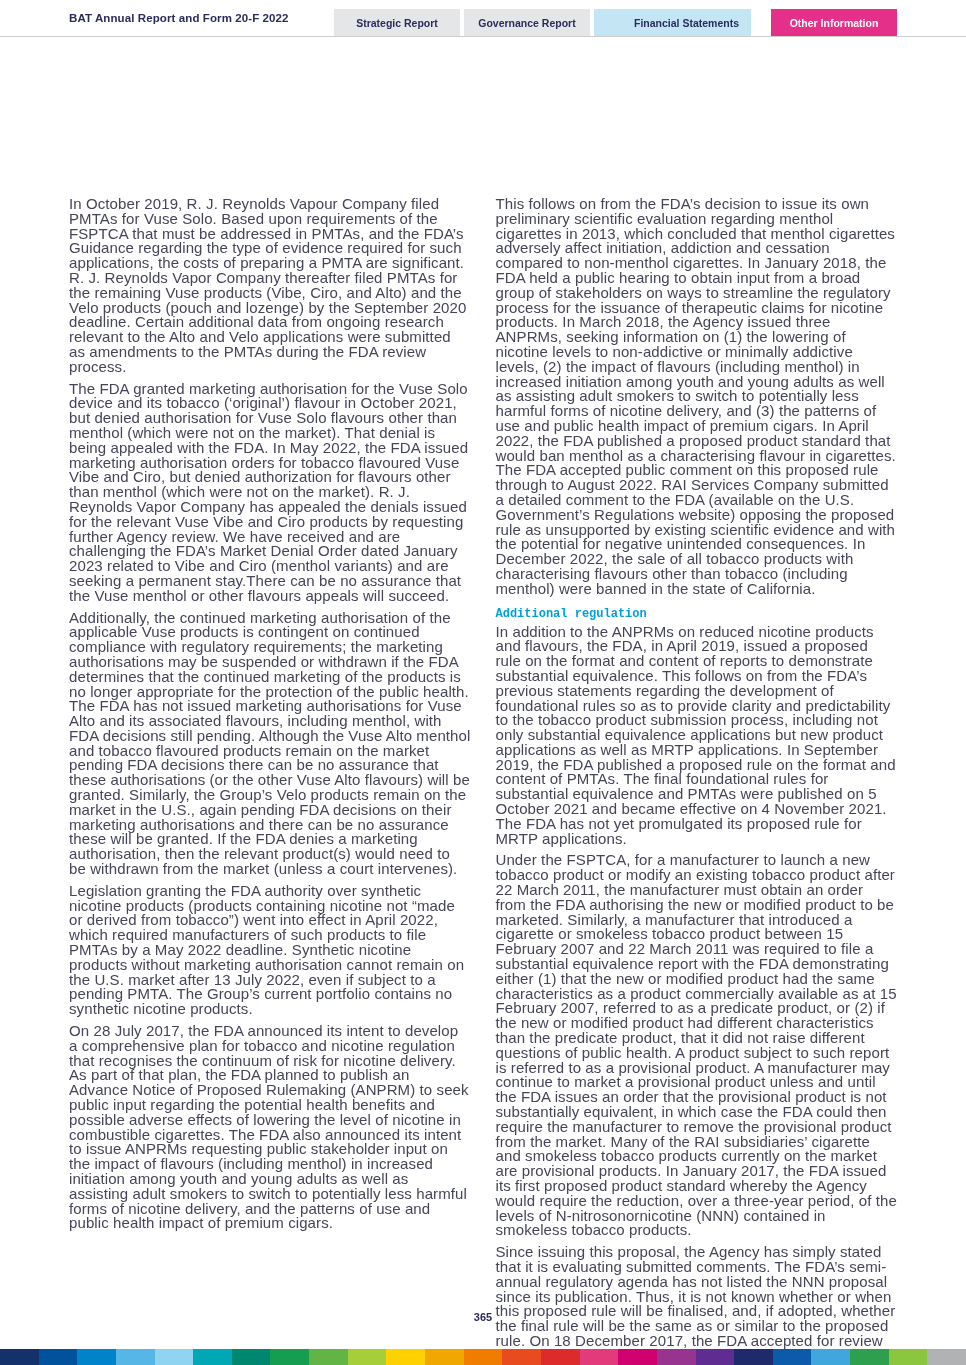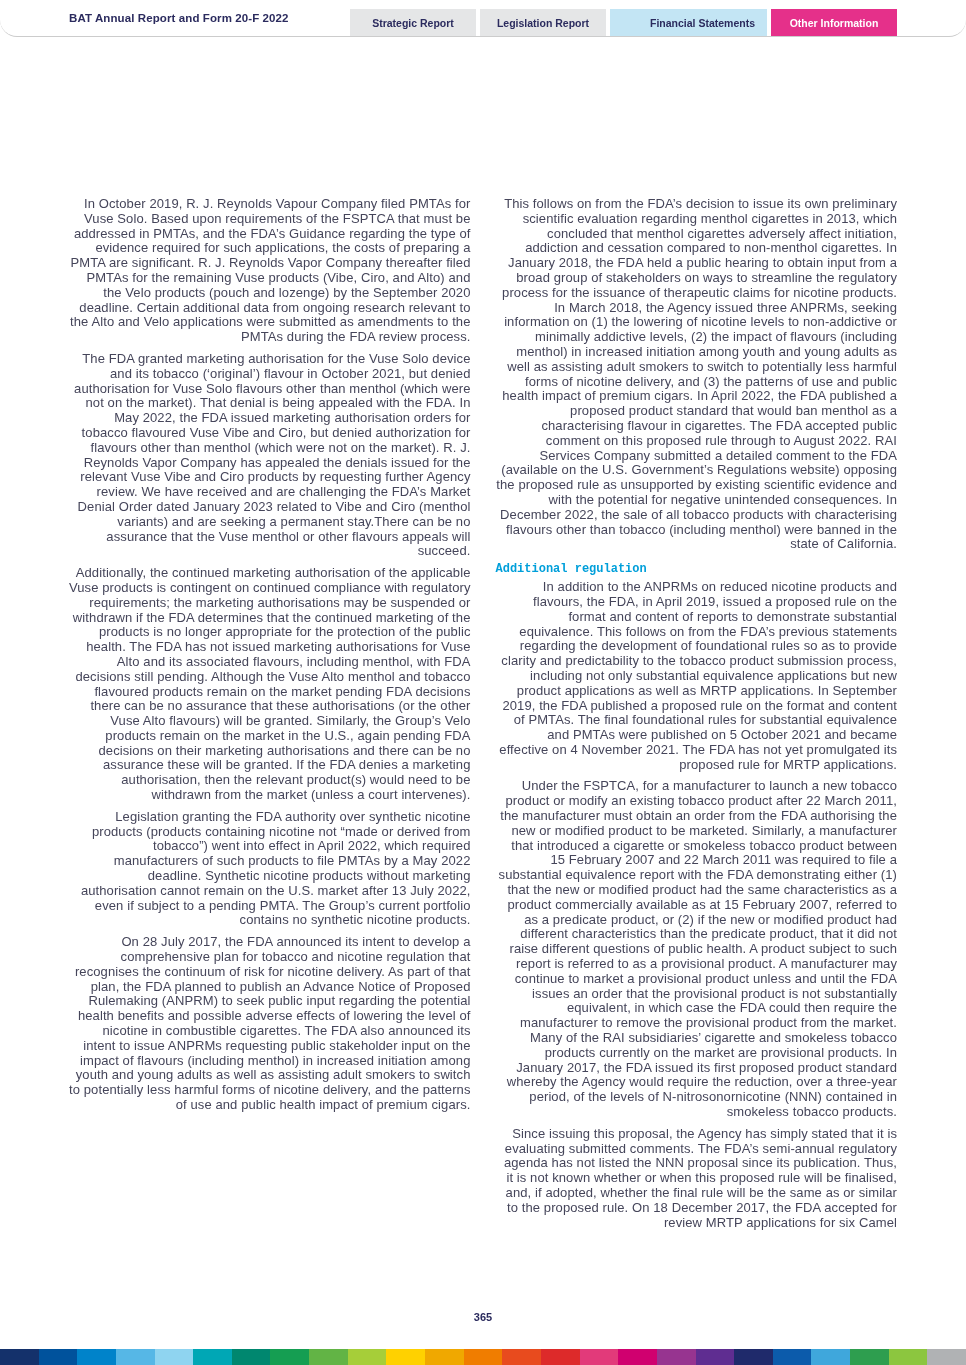--- a/index.html
+++ b/index.html
@@ -19,21 +19,20 @@
   .top-bar {
     position: absolute;
     top: 0; left: 0;
     width: 100%;
     height: 37px;
     border-bottom: 1px solid var(--rule_gray, #cccccc);
     display: flex;
     align-items: flex-end;
     justify-content: space-between;
     padding: 0 69px;
-    border-radius: 17px;
   }
   .report-title {
     font-size: 11.5px;
     font-weight: bold;
     letter-spacing: 0.1px;
     color: var(--navy_text, #2b2b5e);
     padding-bottom: 12px;
     white-space: nowrap;
   }
   .tabs { display: flex; gap: 4px; align-items: flex-end; }
@@ -46,39 +45,39 @@
     justify-content: center;
     font-size: 10.5px;
     font-weight: bold;
     color: var(--navy_text, #2b2b5e);
     text-decoration: none;
     cursor: pointer;
     white-space: nowrap;
   }
   .tab-gray { background: var(--tab_gray_bg, #e5e6e7); }
   .tab-blue { background: var(--tab_blue_bg, #c3e5f4); padding-left: 40px; }
-  .tab-pink { background: var(--tab_pink_bg, #e5308a); color: var(--tab_active_text, #ffffff); }
+  .tab-pink { background: var(--tab_pink_bg, #e5308a); color: var(--tab_active_text, #ffffff); margin-left: 16px; }
 
   
   .content {
     position: absolute;
     top: 197px;
     left: 69px;
     width: 828px;
     display: flex;
     gap: 25px;
   }
   .col { width: 402px; }
   .col p {
     margin: 0 0 7px 0;
-    font-size: 13px;
+    font-size: 15px;
     line-height: 14.8px;
     letter-spacing: 0.1px;
     color: var(--body_text, #45455a);
-    text-align: right;
+    text-align: left;
   }
   .section-heading {
     margin: 10px 0 3px 0;
     font-size: 12px;
     line-height: 15px;
     font-weight: bold;
     color: var(--heading_blue, #009fda);
     font-family: Liberation Mono, monospace;
   }
 
@@ -105,21 +104,21 @@
 </style>
 </head>
 <body>
 
 <div class="page">
 
   <header class="top-bar">
     <div class="report-title">BAT Annual Report and Form 20-F 2022</div>
     <nav class="tabs">
       <a class="tab tab-gray">Strategic Report</a>
-      <a class="tab tab-gray">Legislation Report</a>
+      <a class="tab tab-gray">Governance Report</a>
       <a class="tab tab-blue">Financial Statements</a>
       <a class="tab tab-pink">Other Information</a>
     </nav>
   </header>
 
   <main class="content">
 
     <section class="col">
       <p>In October 2019, R. J. Reynolds Vapour Company filed PMTAs for Vuse Solo. Based upon requirements of the FSPTCA that must be addressed in PMTAs, and the FDA’s Guidance regarding the type of evidence required for such applications, the costs of preparing a PMTA are significant. R. J. Reynolds Vapor Company thereafter filed PMTAs for the remaining Vuse products (Vibe, Ciro, and Alto) and the Velo products (pouch and lozenge) by the September 2020 deadline. Certain additional data from ongoing research relevant to the Alto and Velo applications were submitted as amendments to the PMTAs during the FDA review process.</p>
       <p>The FDA granted marketing authorisation for the Vuse Solo device and its tobacco (‘original’) flavour in October 2021, but denied authorisation for Vuse Solo flavours other than menthol (which were not on the market). That denial is being appealed with the FDA. In May 2022, the FDA issued marketing authorisation orders for tobacco flavoured Vuse Vibe and Ciro, but denied authorization for flavours other than menthol (which were not on the market). R. J. Reynolds Vapor Company has appealed the denials issued for the relevant Vuse Vibe and Ciro products by requesting further Agency review. We have received and are challenging the FDA’s Market Denial Order dated January 2023 related to Vibe and Ciro (menthol variants) and are seeking a permanent stay.There can be no assurance that the Vuse menthol or other flavours appeals will succeed.</p>

